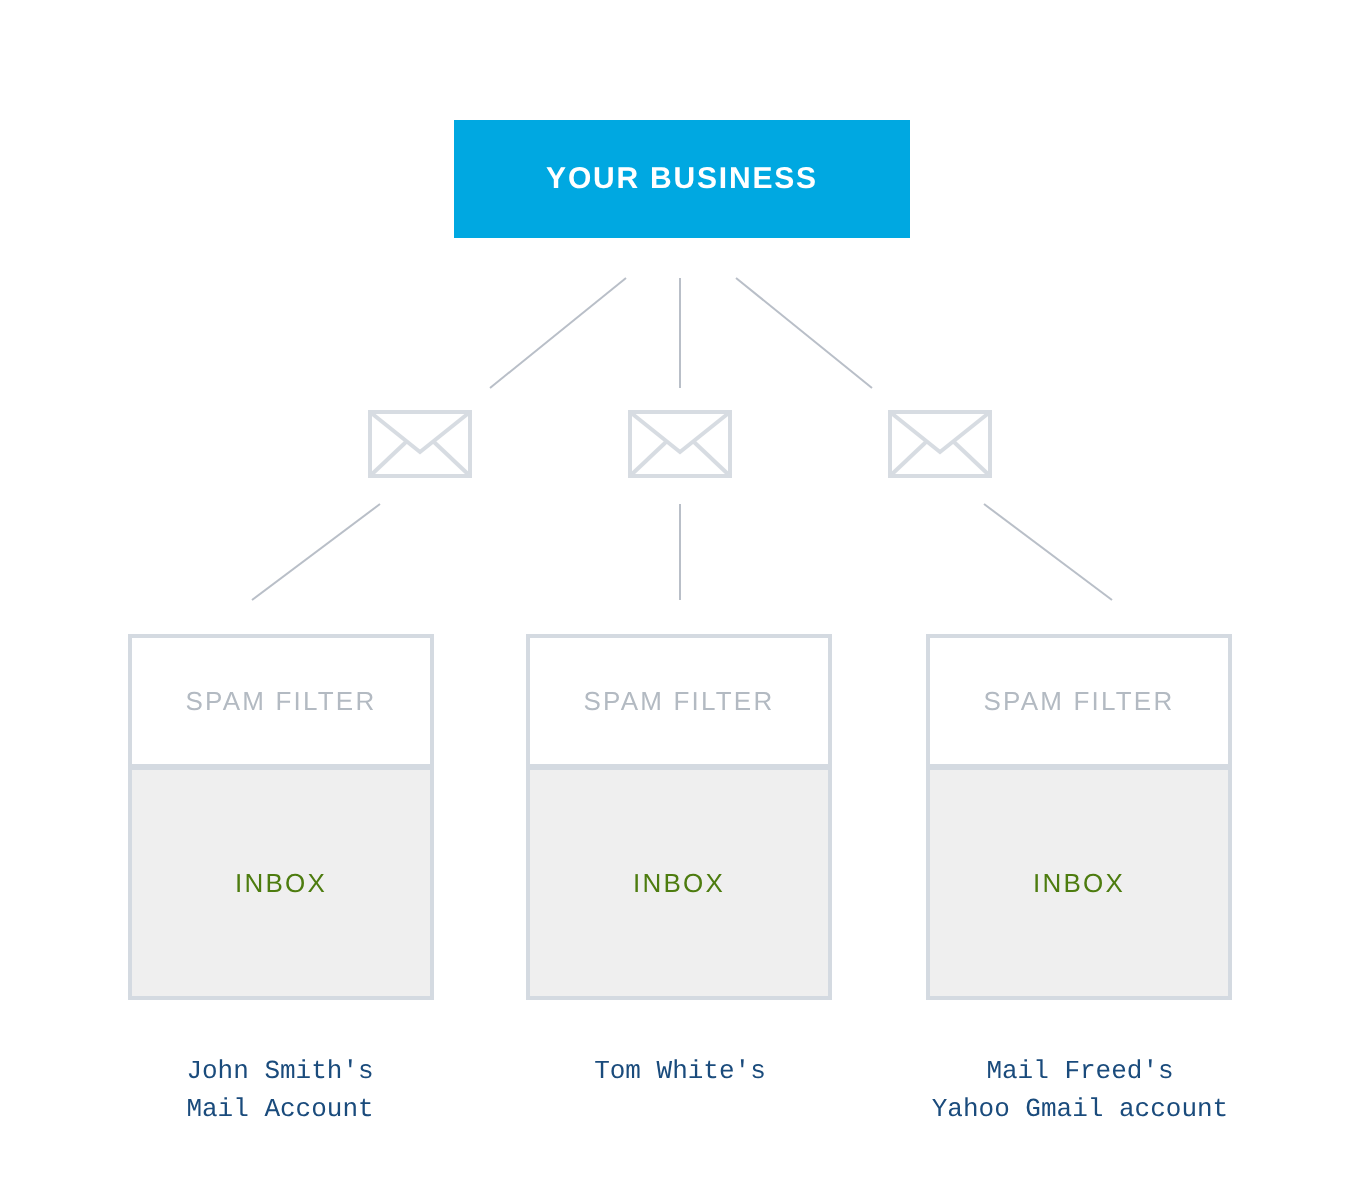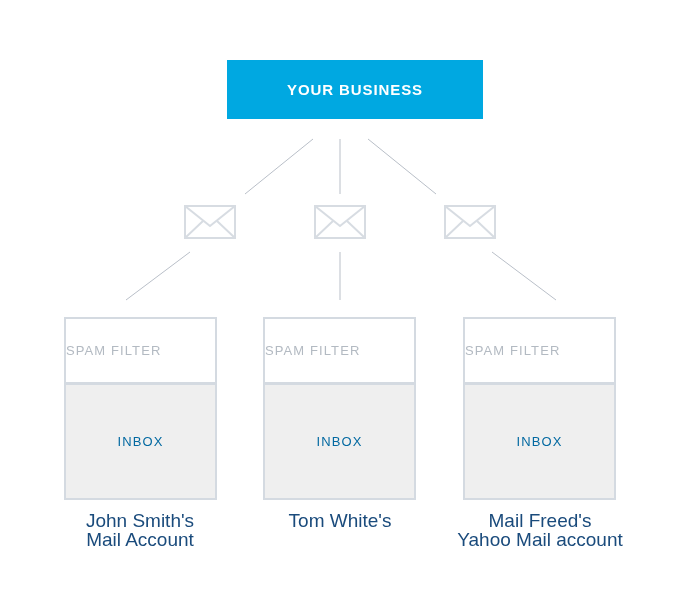--- a/index.html
+++ b/index.html
@@ -18,21 +18,21 @@
     height: 600px;
     background: #ffffff;
     overflow: hidden;
   }
 
   
   .biz-box {
     position: absolute;
     left: 227px;
     top: 60px;
-    width: 256px;
+    width: 228px;
     height: 59px;
     background: #00a8e1;
     display: flex;
     align-items: center;
     justify-content: center;
   }
   .biz-label {
     color: #ffffff;
     font-size: 15px;
     font-weight: bold;
@@ -69,20 +69,21 @@
     border: 2px solid #d4dae1;
     background: #ffffff;
     box-sizing: border-box;
     width: 153px;
   }
   .spam-cell {
     height: 63px;
     background: #ffffff;
     display: flex;
     align-items: center;
+    justify-content: center;
     box-sizing: border-box;
   }
   .cell-divider {
     height: 3px;
     background: #d4dae1;
   }
   .inbox-cell {
     height: 113px;
     background: #efefef;
     display: flex;
@@ -91,32 +92,33 @@
     box-sizing: border-box;
   }
   .cell-text {
     color: #b3bac2;
     font-size: 13px;
     letter-spacing: 1.1px;
     line-height: 1;
     white-space: nowrap;
   }
   .inbox-cell .cell-text {
-    color: #0369a1;
+    color: #4d7c0f;
   }
 
   
   .caption {
     position: absolute;
-    top: 511px;
+    top: 526px;
     width: 200px;
     text-align: center;
     color: #1a4b7c;
-    font-size: 19px;
+    font-size: 13px;
     line-height: 19px;
+    font-family: Liberation Mono, monospace;
   }
   .caption-line { display: block; white-space: nowrap; }
 </style>
 </head>
 <body>
 
 <div id="canvas">
 
   <svg id="links" viewBox="0 0 680 600" width="680" height="600" aria-hidden="true">
 
@@ -200,16 +202,16 @@
     <span class="caption-line">John Smith's</span>
     <span class="caption-line">Mail Account</span>
   </div>
 
   <div class="caption" style="left:240px;text-align:center;">
     <span class="caption-line">Tom White's</span>
   </div>
 
   <div class="caption" style="left:440px;">
     <span class="caption-line">Mail Freed's</span>
-    <span class="caption-line">Yahoo Mail account</span>
+    <span class="caption-line">Yahoo Gmail account</span>
   </div>
 
 </div>
 
 </body></html>

